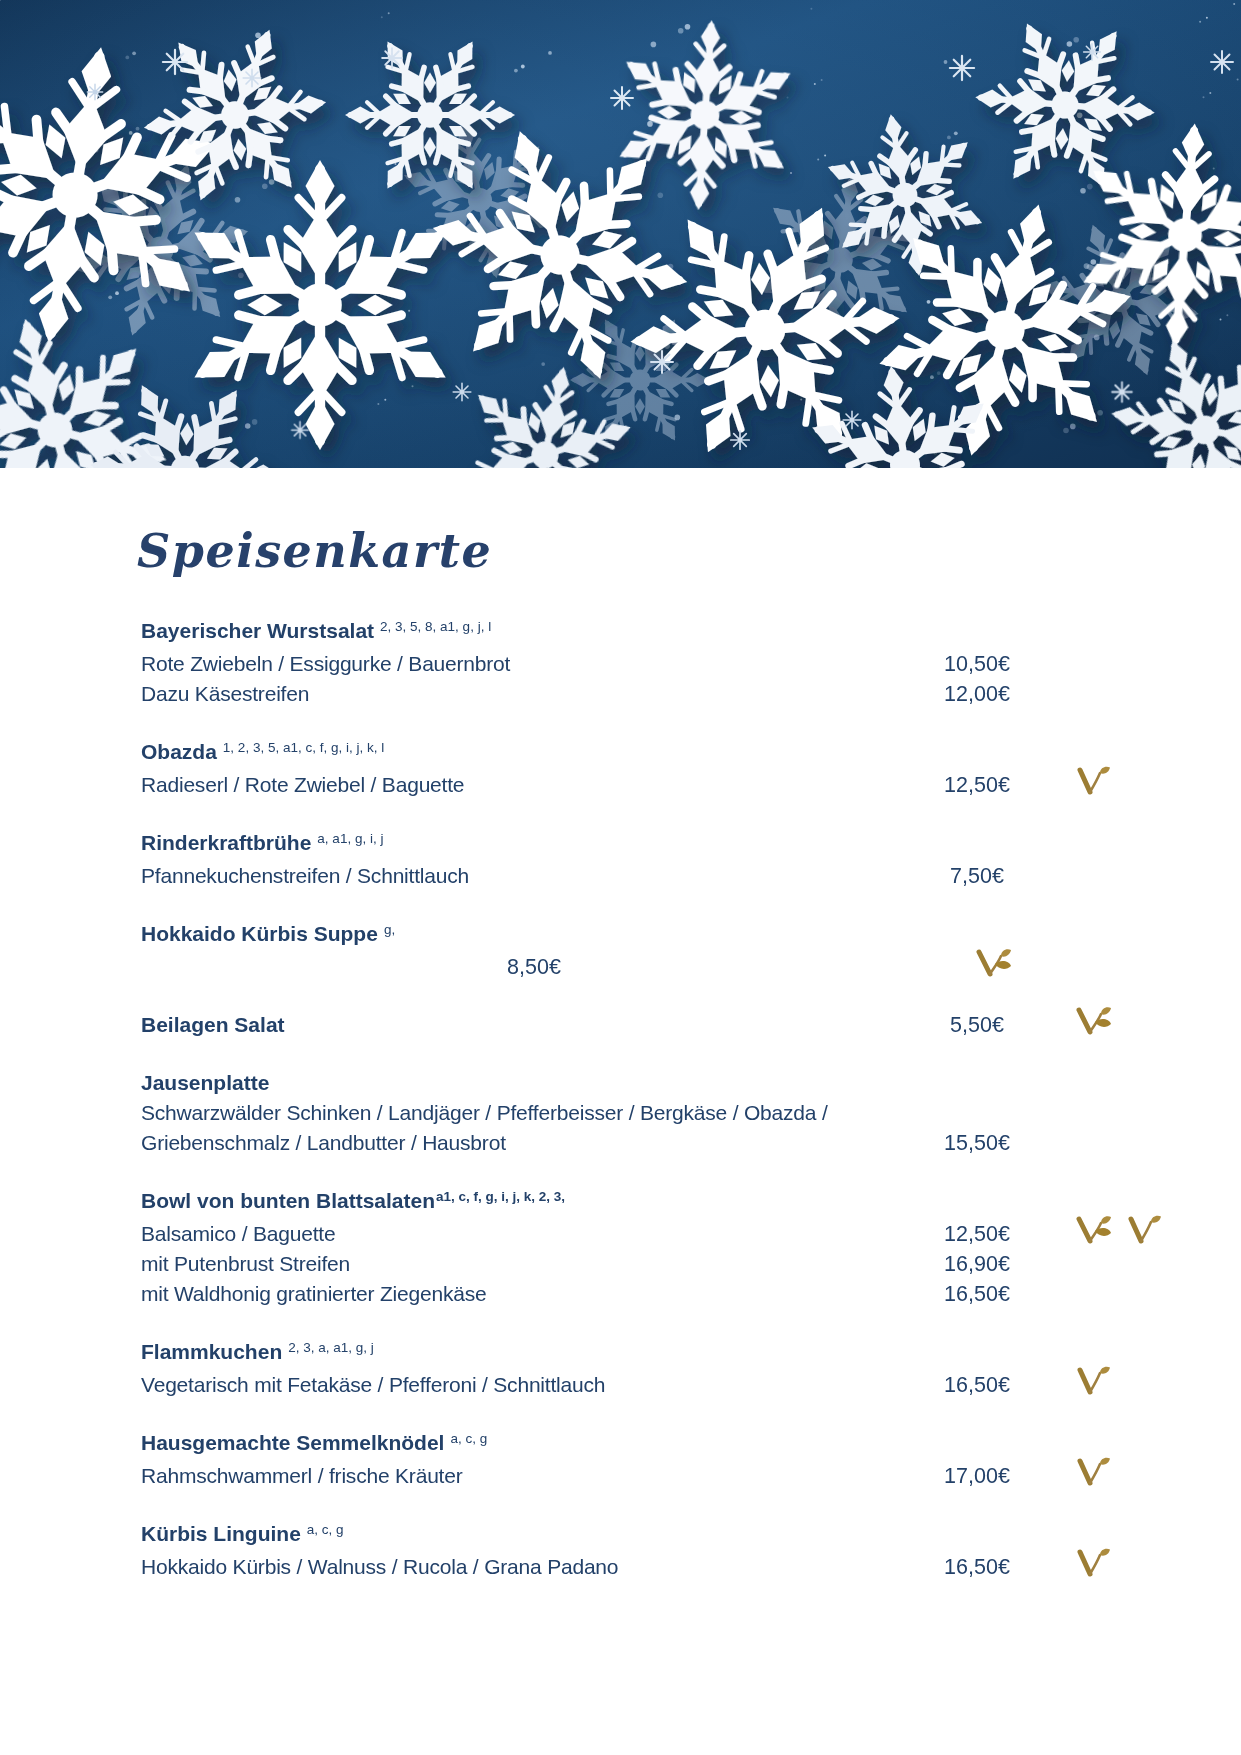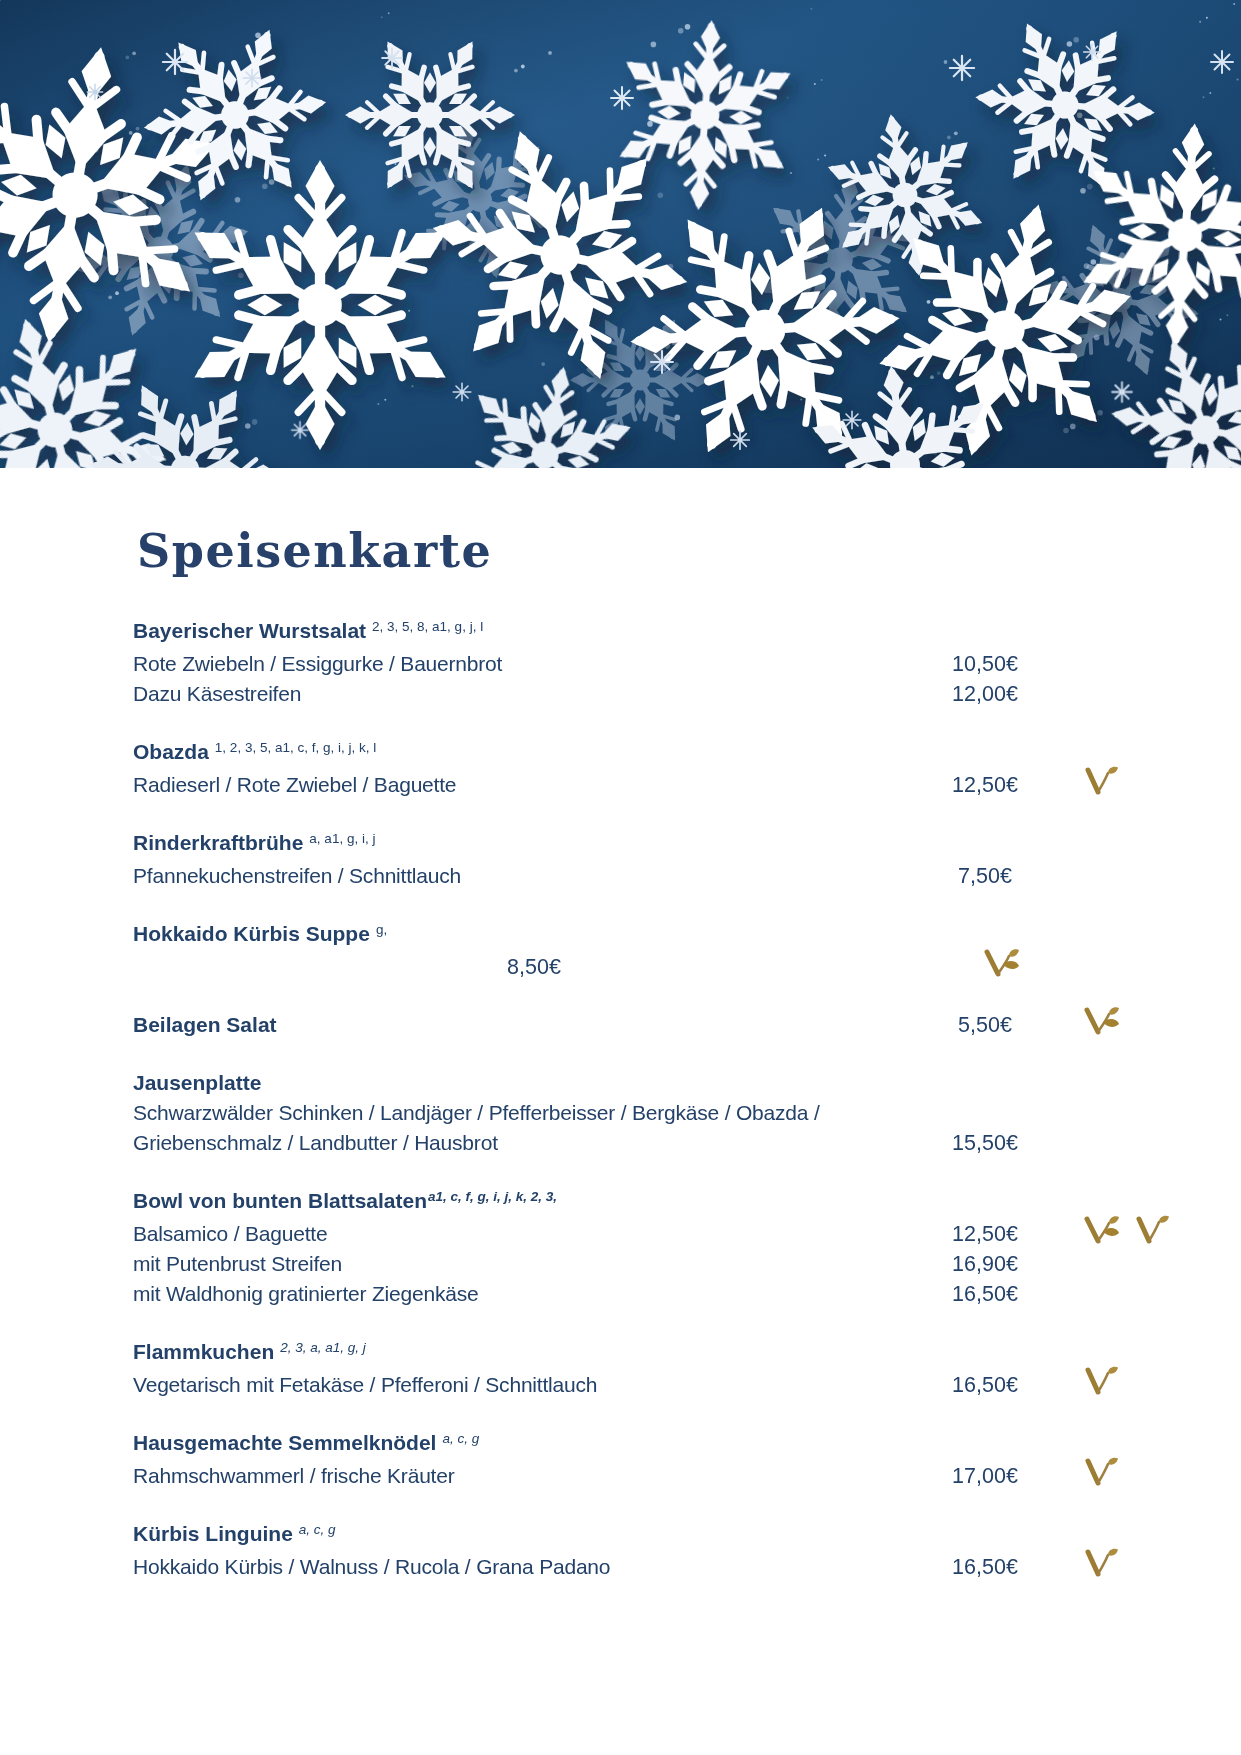--- a/index.html
+++ b/index.html
@@ -7,37 +7,37 @@
     width:1241px;height:1755px;overflow:hidden;background:#ffffff;
     font-family:"Liberation Sans",sans-serif;color:#234169;
     -webkit-font-smoothing:antialiased;
   }
   
   .banner-wrap{width:1241px;height:468px;overflow:hidden;}
   .banner-wrap svg{display:block;}
   
   .content{padding:0 56px 0 133px;}
   .script-title{
-    font-family:"DejaVu Serif",serif;font-weight:700;
+    font-family:"DejaVu Serif",serif;font-style:italic;font-weight:700;
     font-size:46px;letter-spacing:1.5px;color:#27416b;
     margin:56px 0 38px 4px;
   }
-  .menu-list{margin:0;padding:0;}
+  .menu-list{margin:8px;padding:0;}
   .menu-item{margin:0 0 28px 0;}
   .row{
     display:grid;grid-template-columns:1fr 100px 150px;
     align-items:baseline;line-height:30px;font-size:21px;letter-spacing:-0.2px;
   }
   .row .desc{white-space:nowrap;}
   .row.bold .txt{font-weight:700;letter-spacing:0;}
   .sup{
     font-size:13.5px;position:relative;top:-7px;margin-left:6px;letter-spacing:0;
   }
   .sup.tight{margin-left:1px;}
-  .sup.it{font-style:italic;}
+  .sup.it{}
   .sup.b{font-weight:700;}
   .price{text-align:center;font-size:21.5px;letter-spacing:0;}
   .icons{
     display:flex;gap:9px;align-items:center;justify-content:flex-start;
     padding-left:46px;position:relative;top:5px;height:0;
   }
   .icons svg{flex:0 0 auto;}
 </style>
 </head>
 <body>

